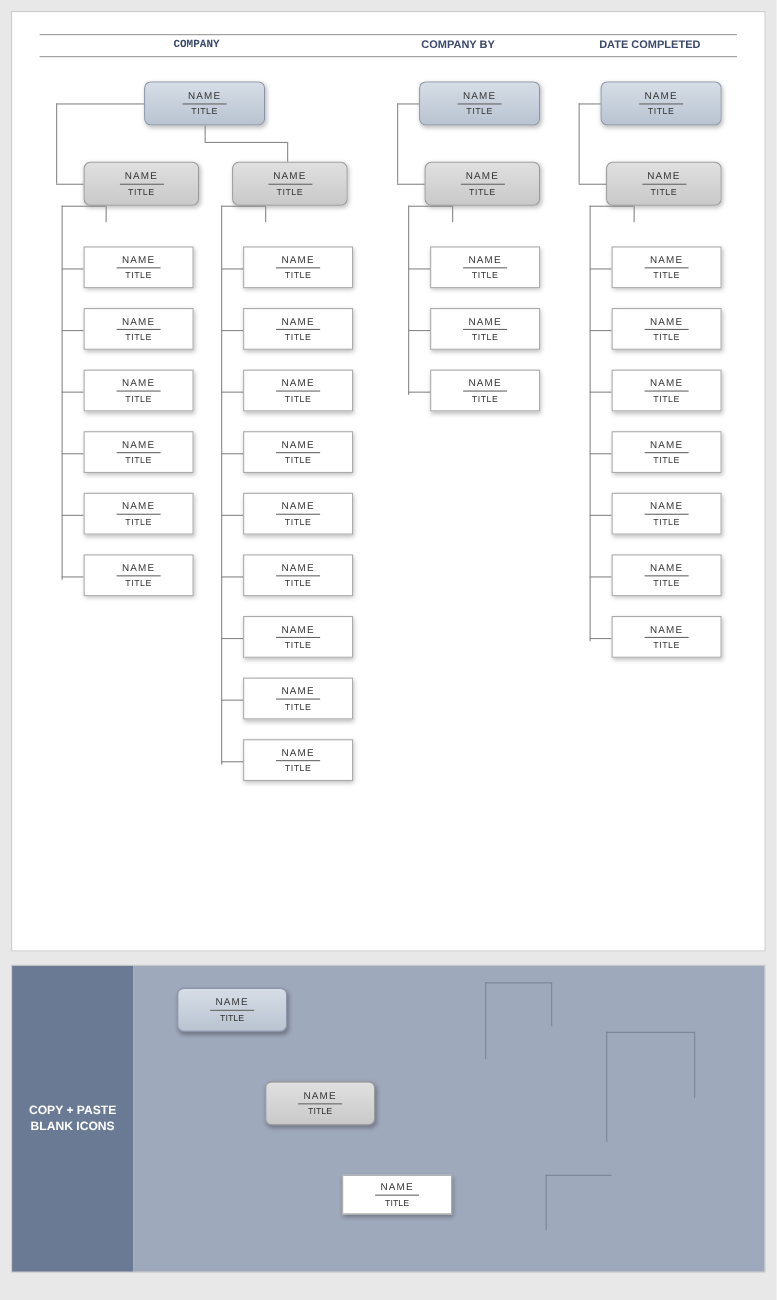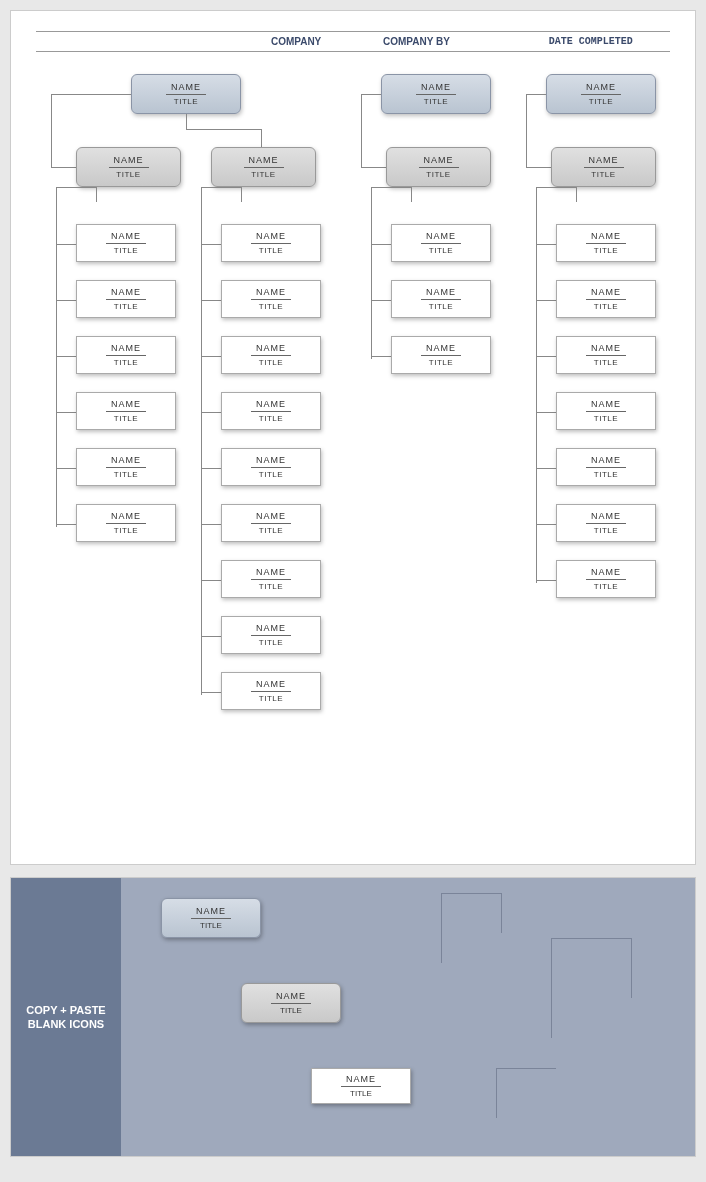--- a/index.html
+++ b/index.html
@@ -26,23 +26,23 @@
   .header-row {
     display: flex;
     border-top: 1px solid #999;
     border-bottom: 1px solid #999;
     font-size: 10px;
     font-weight: bold;
     color: #3b4a6b;
     padding: 4px 0;
     margin-bottom: 22px;
   }
-  .hcol1 { flex: 0 0 45%; text-align: right; }
+  .hcol1 { flex: 0 0 45%; text-align: center; font-family: Liberation Mono, monospace; }
   .hcol2 { flex: 0 0 30%; text-align: center; }
-  .hcol3 { flex: 0 0 25%; text-align: center; font-family: Liberation Mono, monospace; }
+  .hcol3 { flex: 0 0 25%; text-align: center; }
 
   .chart-area {
     position: relative;
     width: 640px;
     height: 760px;
   }
 
   
   .node {
     position: absolute;

